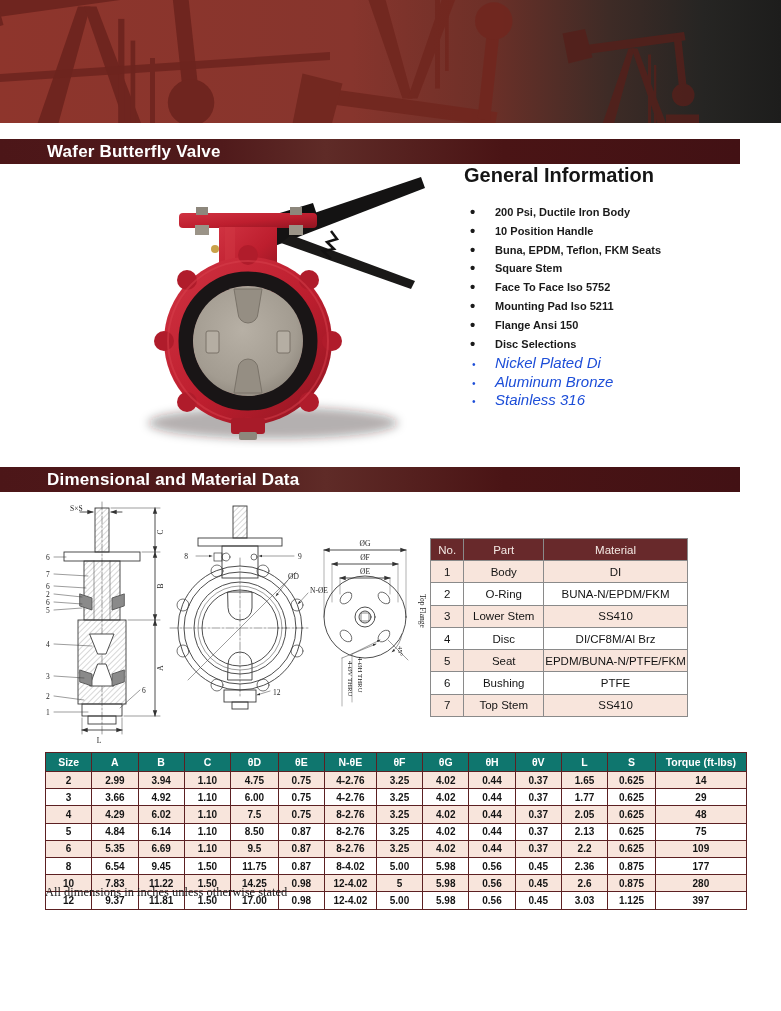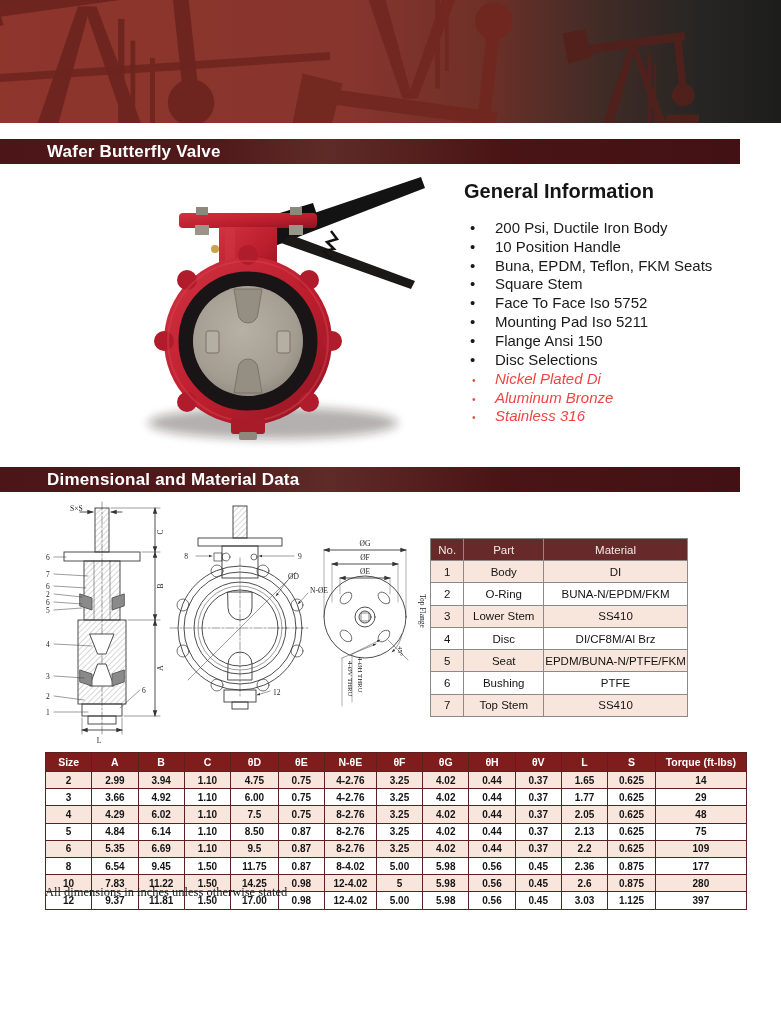--- a/index.html
+++ b/index.html
@@ -11,47 +11,47 @@
 
   
   .section-bar{position:absolute;left:0;width:740px;height:25px;
     background:linear-gradient(90deg,#4c1618 0%,#501a1b 30%,#5f2b27 44%,#4a1415 68%,#421114 100%);
     color:#fff;font-weight:bold;font-size:17px;line-height:25px;
     padding-left:47px;box-sizing:border-box;letter-spacing:.2px;}
   #bar-product{top:139px;}
   #bar-data{top:467px;}
 
   
-  .gen-info{position:absolute;left:464px;top:180px;width:305px;}
+  .gen-info{position:absolute;left:464px;top:164px;width:305px;}
   .gen-info h2{font-size:20px;margin:0 0 16px 0;color:#151515;}
   ul.features{list-style:none;margin:0;padding:0;}
-  ul.features li{font-size:15px;font-weight:normal;line-height:18.8px;position:relative;padding-left:31px;}
+  ul.features li{font-size:11px;font-weight:bold;line-height:18.8px;position:relative;padding-left:31px;}
   ul.features li::before{content:"•";position:absolute;left:6px;font-size:15px;}
   ul.disc-options{list-style:none;margin:1px 0 0 0;padding:0;}
-  ul.disc-options li{font-size:15px;font-style:italic;line-height:18.2px;position:relative;padding-left:31px;color:#ef4444;}
+  ul.disc-options li{font-size:15px;font-style:italic;line-height:18.2px;position:relative;padding-left:31px;color:#1d4ed8;}
   ul.disc-options li::before{content:"•";position:absolute;left:8px;font-size:10px;top:2px;}
 
   
   .photo{position:absolute;left:103px;top:173px;width:335px;height:275px;}
 
   
   .drawings{position:absolute;left:36px;top:494px;width:396px;height:254px;text-align:right;}
   .drawings text{font-family:"Liberation Serif","DejaVu Serif",serif;fill:#1e1e1e;}
 
   
   table{border-collapse:collapse;table-layout:fixed;}
   th,td{text-align:center;vertical-align:middle;overflow:hidden;white-space:nowrap;}
 
   .materials{position:absolute;left:430px;top:538px;width:258px;border:1.5px solid #555;}
   .materials th{background:#68292b;color:#f3e9e4;font-size:11.5px;font-weight:normal;height:19px;border:1px solid #8a8a8a;}
   .materials td{font-size:11.5px;height:19.3px;border:1px solid #8a8a8a;color:#141414;}
   .materials tbody tr:nth-child(odd){background:#f8e5dc;}
 
   .dims{position:absolute;left:45px;top:752px;width:702px;border:1.5px solid #5c2022;}
-  .dims th{background:#7f1d1d;color:#fff;font-size:10.5px;font-weight:bold;height:16px;border:1px solid #5c2022;}
+  .dims th{background:#0f766e;color:#fff;font-size:10.5px;font-weight:bold;height:16px;border:1px solid #5c2022;}
   .dims td{font-size:10px;font-weight:bold;height:14.2px;border:1px solid #5c2022;color:#141414;}
   .dims tbody tr:nth-child(odd){background:#f8e5dc;}
 
   .footnote{position:absolute;left:45px;top:885px;
     font-family:"Liberation Serif","DejaVu Serif",serif;font-size:12.5px;color:#1c1c1c;}
 </style>
 </head>
 <body>
 
 <div class="hero">

